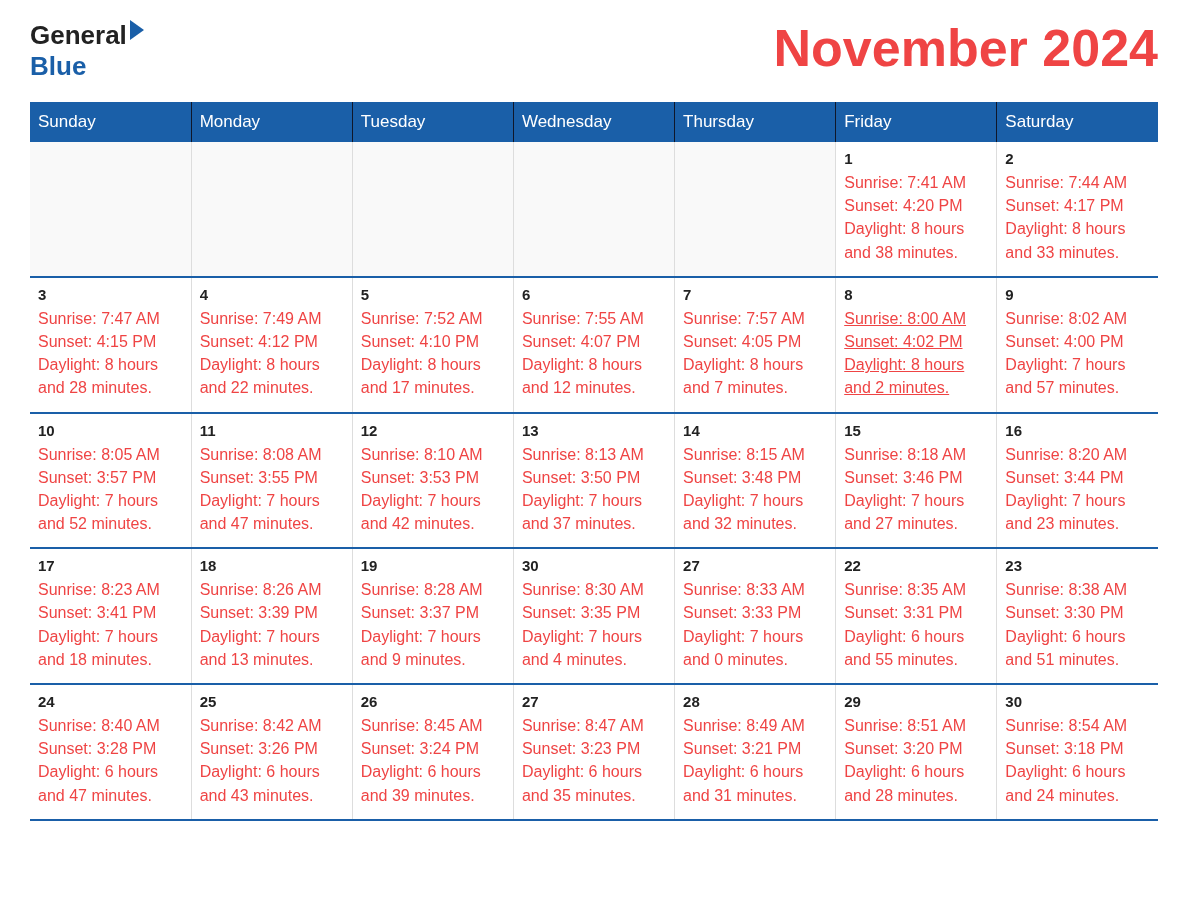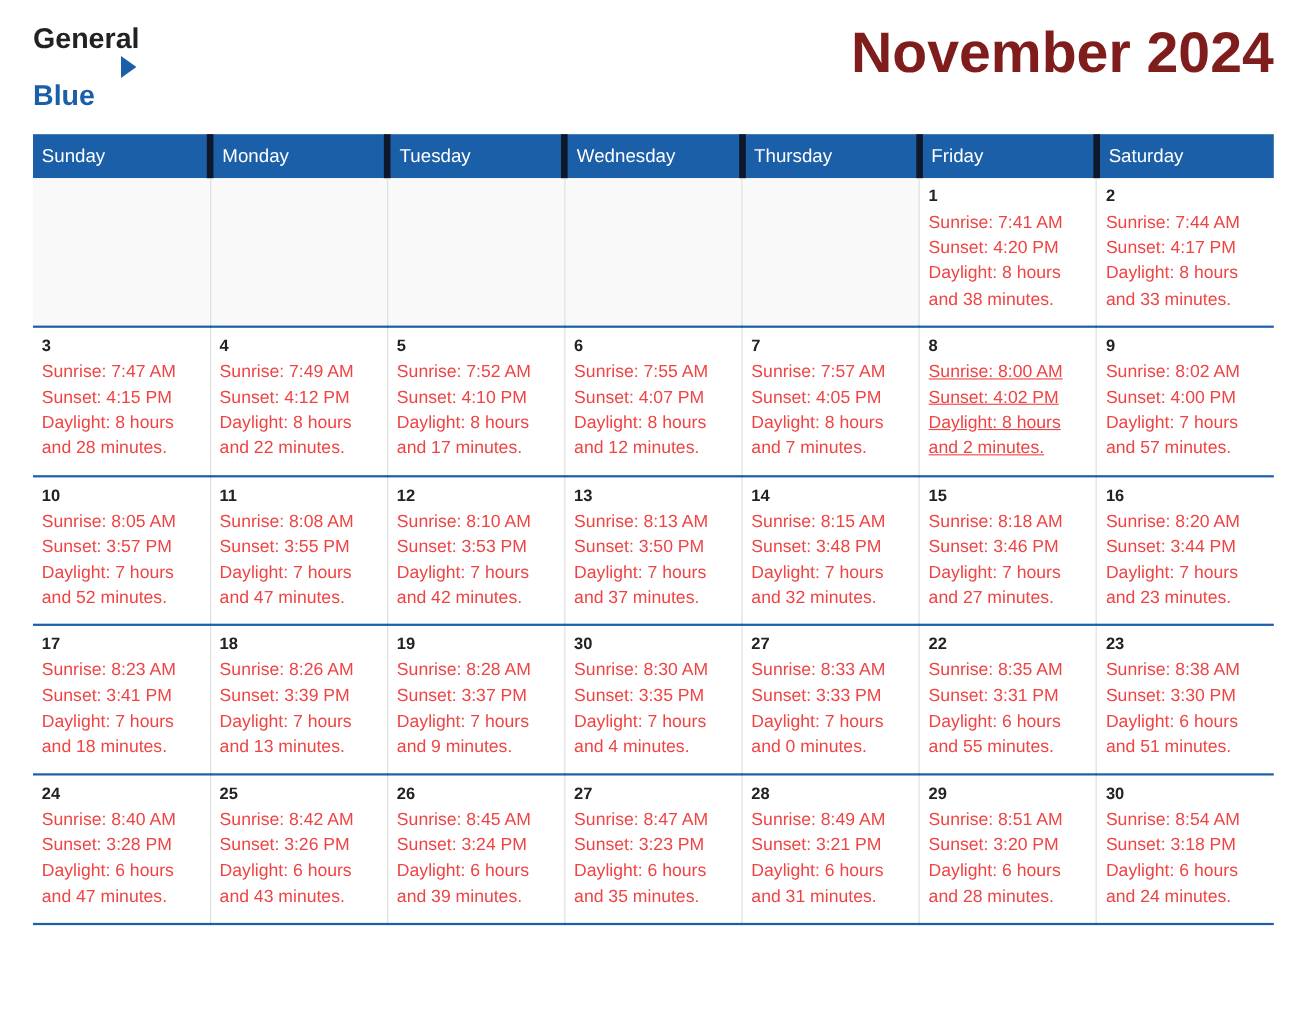--- a/index.html
+++ b/index.html
@@ -19,22 +19,21 @@
     .logo {
       display: flex;
       flex-direction: column;
       align-items: flex-start;
     }
     .logo-top {
       font-size: 26px;
       font-weight: bold;
       color: #222;
       display: flex;
-      align-items: flex-end;
-      flex-direction: column;
+      align-items: flex-start;
     }
     .logo-general { color: #222; }
     .logo-triangle {
       width: 0;
       height: 0;
       border-left: 14px solid #1a5fa8;
       border-top: 10px solid transparent;
       border-bottom: 10px solid transparent;
       margin: 0 3px;
       display: inline-block;
@@ -43,42 +42,42 @@
       color: #1a5fa8;
       font-size: 26px;
       font-weight: bold;
     }
     .header-right {
       text-align: right;
     }
     .month-title {
       font-size: 52px;
       font-weight: bold;
-      color: #7f1d1d;
+      color: #ef4444;
       line-height: 1.1;
     }
     .location {
       font-size: 22px;
       color: #444;
       margin-top: 4px;
     }
     table {
       width: 100%;
       border-collapse: collapse;
     }
     thead tr {
       background-color: #1a5fa8;
     }
     thead th {
       color: #fff;
       font-size: 17px;
       font-weight: normal;
       padding: 10px 8px;
       text-align: left;
-      border-right: 6px solid #0f172a;
+      border-right: 1px solid #0f172a;
     }
     thead th:last-child { border-right: none; }
     tbody tr {
       border-bottom: 2px solid #1a5fa8;
     }
     tbody td {
       vertical-align: top;
       padding: 8px 8px 12px 8px;
       font-size: 13px;
       color: #222;

